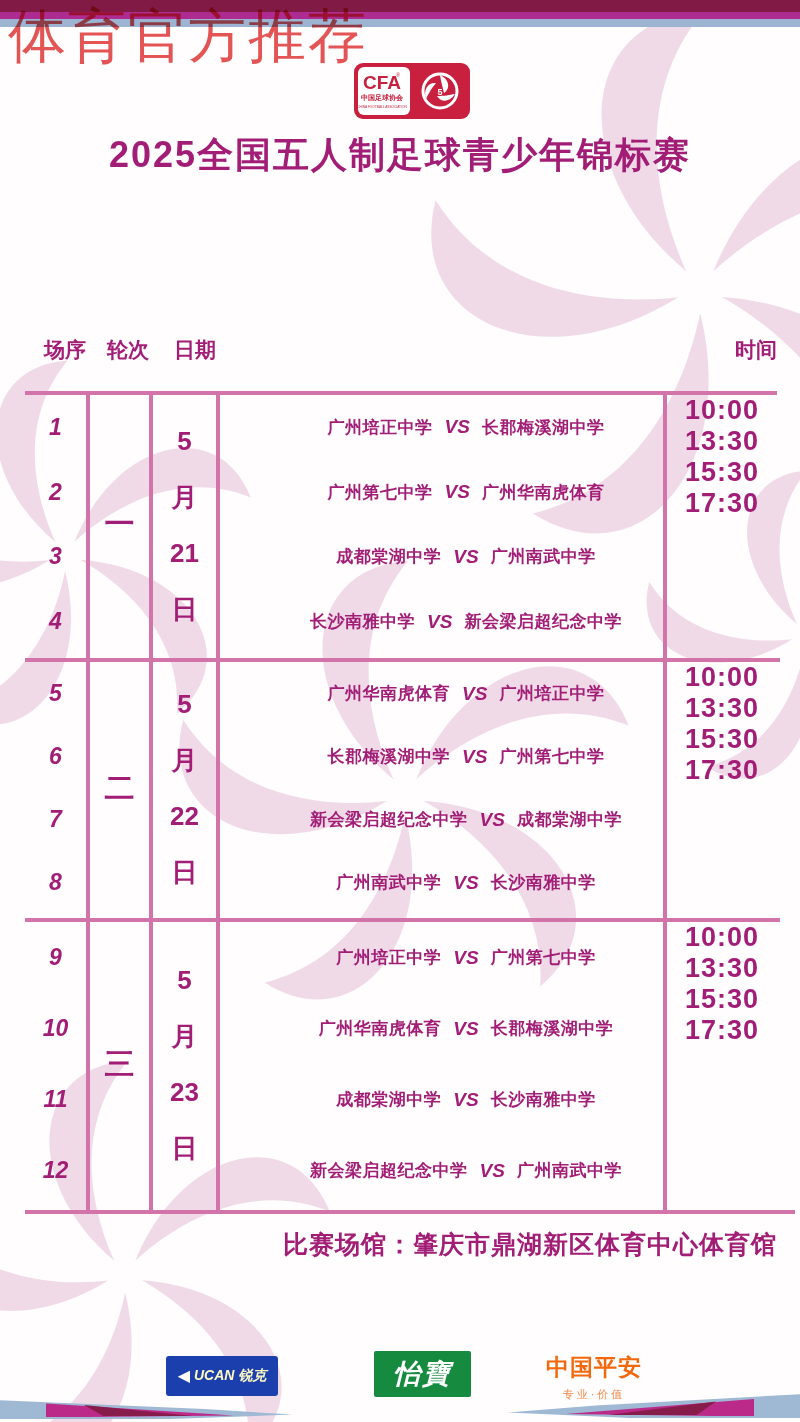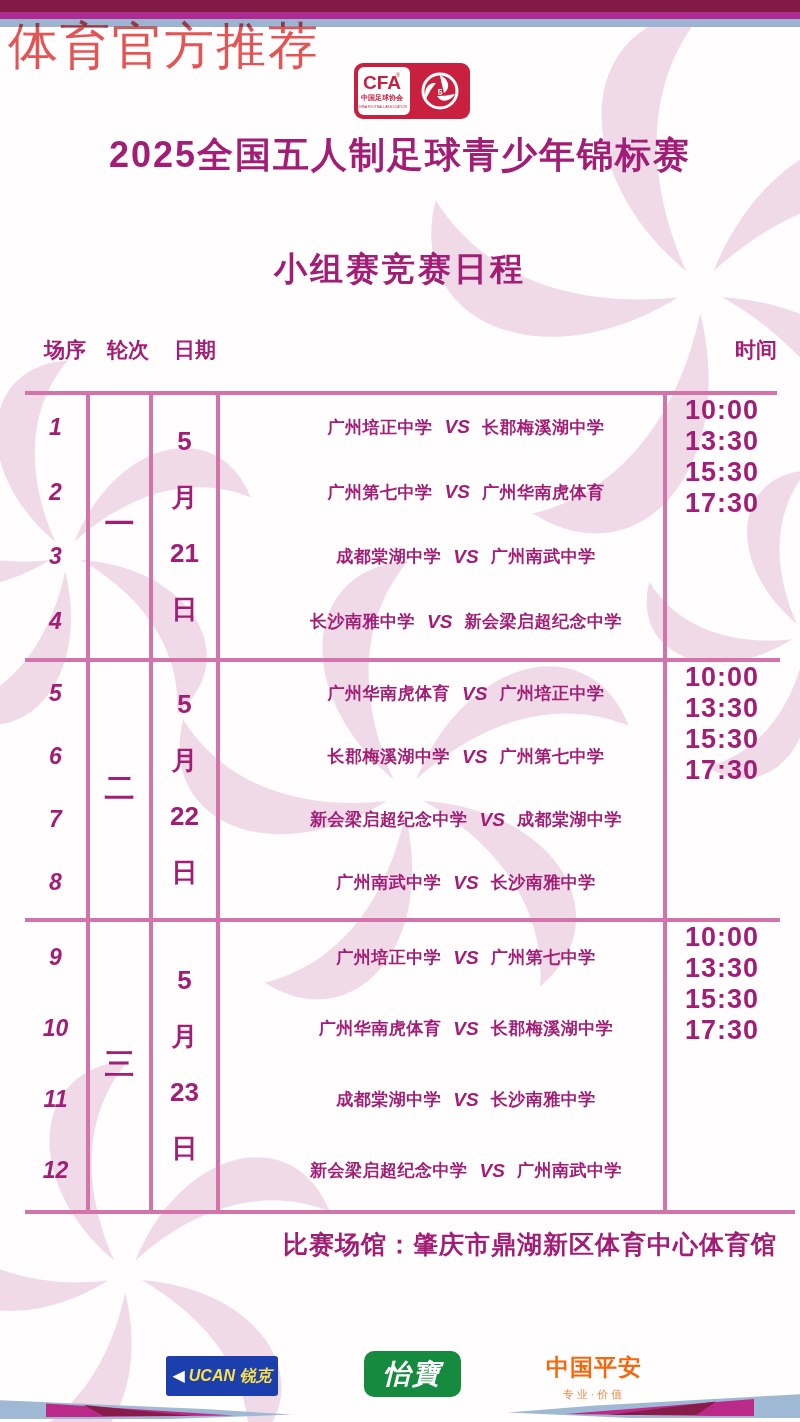--- a/index.html
+++ b/index.html
@@ -10,23 +10,23 @@
     font-family:"Liberation Sans", sans-serif;
     color:#A21E76;
   }
   
   .bar { position:absolute; left:0; width:100%; z-index:40; }
   .bar-maroon { top:0; height:12px; background:#811A44; }
   .bar-magenta { top:12px; height:7px; background:#AE2B92; }
   .bar-blue { top:19px; height:8px; background:#9DB3D2; }
   
   .watermark {
-    position:absolute; left:8px; top:18px; z-index:60;
+    position:absolute; left:8px; top:8px; z-index:60;
     font-family:Liberation Sans, sans-serif;
-    font-size:50px; letter-spacing:2px; line-height:56px;
+    font-size:58px; letter-spacing:2px; line-height:56px;
     color:rgba(222,55,55,0.85); mix-blend-mode:multiply; white-space:nowrap;
   }
   
   .swirl { position:absolute; z-index:1; opacity:0.85; }
   
   .cfa-logo { position:absolute; left:354px; top:63px; z-index:10; }
   
   .title-line { position:absolute; left:0; width:100%; text-align:center; z-index:10;
     font-weight:900; color:#A21E76; white-space:nowrap; }
   .title-1 { top:131px; font-size:36px; letter-spacing:2px; }
@@ -59,23 +59,23 @@
   .vs   { font-size:19px; font-weight:900; margin:0 12px; font-style:italic; }
   .time { font-size:27px; font-weight:900; letter-spacing:1px; }
   
   .venue { position:absolute; top:1228px; right:23px; z-index:10;
     font-size:25px; font-weight:900; letter-spacing:1px; white-space:nowrap; }
   
   .sponsor { position:absolute; z-index:10; }
   .ucan-box { left:166px; top:1356px; width:112px; height:40px; background:#1C3FAE;
     border-radius:3px; display:flex; align-items:center; justify-content:center; gap:4px; }
   .ucan-arrow { color:#fff; font-size:16px; line-height:1; }
-  .ucan-text { color:#fde047; font-size:16px; font-weight:900; font-style:italic; white-space:nowrap; }
-  .cestbon-box { left:364px; top:1351px; width:97px; height:46px; background:#168A3F;
-    border-radius:10px; display:flex; align-items:center; justify-content:center; }
+  .ucan-text { color:#fef9c3; font-size:14px; font-weight:900; font-style:italic; white-space:nowrap; }
+  .cestbon-box { left:374px; top:1351px; width:97px; height:46px; background:#168A3F;
+    border-radius:2px; display:flex; align-items:center; justify-content:center; }
   .cestbon-text { color:#fff; font-size:27px; font-weight:900; font-style:italic; letter-spacing:2px; }
   .pingan-box { left:536px; top:1352px; width:116px; text-align:center; }
   .pingan-name { color:#F2680C; font-size:23px; font-weight:900; letter-spacing:1px; white-space:nowrap; }
   .pingan-slogan { color:#F08A4A; font-size:11px; letter-spacing:3px; margin-top:4px; white-space:nowrap; }
   
   .wedge { position:absolute; z-index:20; }
   .wedge-blue-l  { left:0; top:1397px; width:292px; height:22px; background:#9FB8D4;
     clip-path:polygon(0 15%, 70% 55%, 100% 80%, 58% 100%, 0 100%); }
   .wedge-mag-l   { left:46px; top:1401px; width:188px; height:16px; background:#BB2A88;
     clip-path:polygon(0 15%, 100% 90%, 22% 100%, 0 100%); }
@@ -139,21 +139,20 @@
         <circle cx="86" cy="28" r="17" fill="none" stroke="#ffffff" stroke-width="3"></circle>
         <path d="M86 12 C 95 16, 97 25, 90 30 C 88 22, 87 18, 86 12 Z" fill="#ffffff"></path>
         <path d="M101 31 C 96 39, 87 40, 83 33 C 91 33, 95 32, 101 31 Z" fill="#ffffff"></path>
         <path d="M72 36 C 69 27, 74 19, 82 20 C 77 26, 75 30, 72 36 Z" fill="#ffffff"></path>
         <text x="86" y="31.5" text-anchor="middle" font-family="Liberation Sans, sans-serif" font-size="9" font-weight="bold" fill="#ffffff">5</text>
       </g>
     </svg>
   </div>
 
   <div class="title-line title-1">2025全国五人制足球青少年锦标赛</div>
-  <div class="title-line title-3">小组赛竞赛日程</div>
 
   <div class="thead th-no">场序</div>
   <div class="thead th-round">轮次</div>
   <div class="thead th-date">日期</div>
   <div class="thead th-time">时间</div>
 
   <div class="hline" style="left:25px;top:391px;width:752px"></div>
   <div class="hline" style="left:25px;top:658px;width:755px"></div>
   <div class="hline" style="left:25px;top:918px;width:755px"></div>
   <div class="hline" style="left:25px;top:1210px;width:770px"></div>

